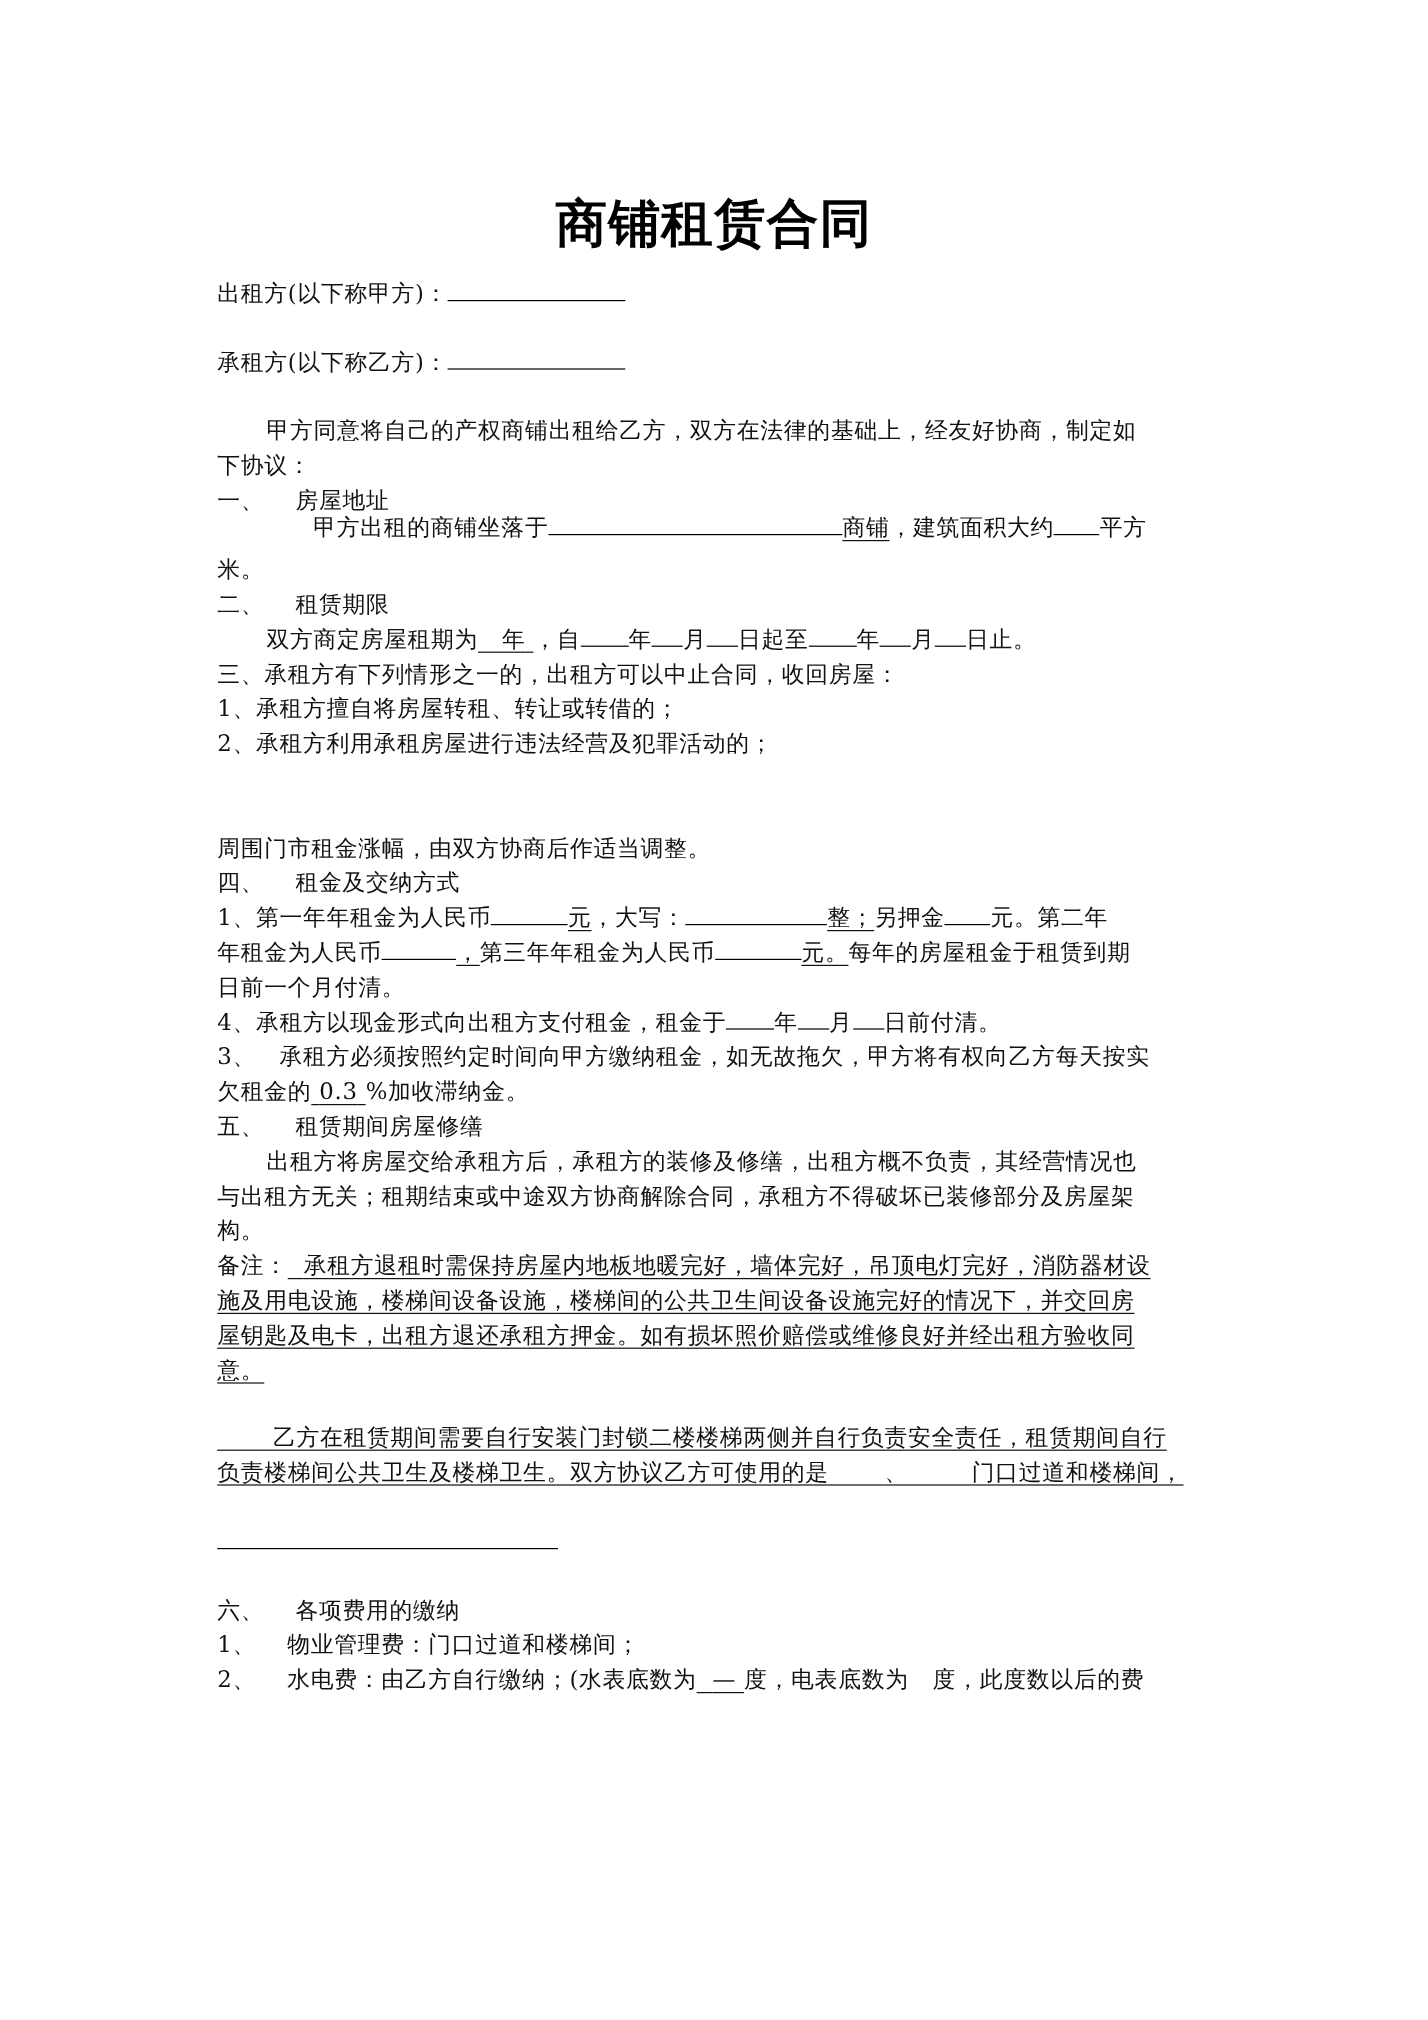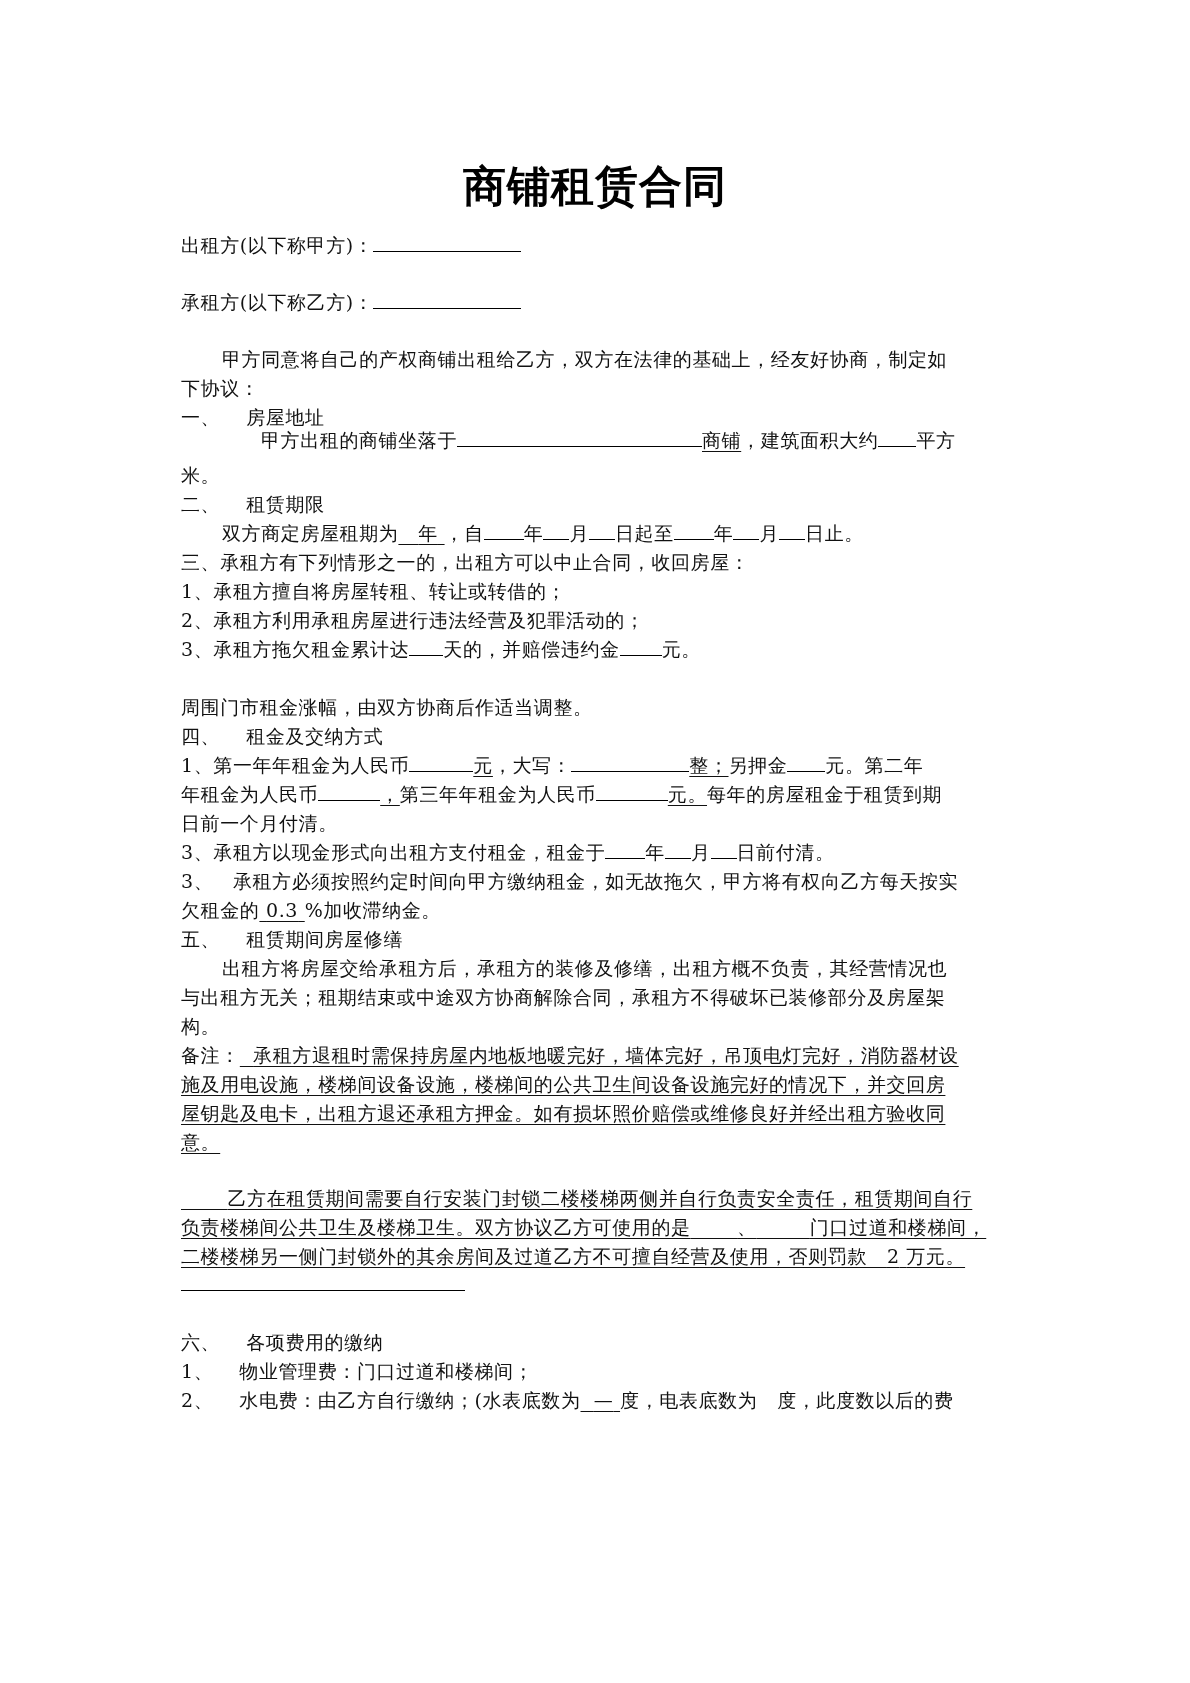--- a/index.html
+++ b/index.html
@@ -87,37 +87,34 @@
   <div class="line" style="top:489px;">
     <span>二、</span><span class="sec-gap"></span><span>租赁期限</span>
   </div>
   <div class="line indent" style="top:518px;">
     <span>双方商定房屋租期为</span><span class="u">&nbsp;&nbsp;&nbsp;<span>年</span>&nbsp;</span><span>，自</span><span class="blank" style="width:40px;"></span><span>年</span><span class="blank" style="width:26px;"></span><span>月</span><span class="blank" style="width:26px;"></span><span>日起至</span><span class="blank" style="width:40px;"></span><span>年</span><span class="blank" style="width:26px;"></span><span>月</span><span class="blank" style="width:26px;"></span><span>日止。</span>
   </div>
 
   <div class="line" style="top:547px;">三、承租方有下列情形之一的，出租方可以中止合同，收回房屋：</div>
   <div class="line" style="top:576px;">1、承租方擅自将房屋转租、转让或转借的；</div>
   <div class="line" style="top:605px;">2、承租方利用承租房屋进行违法经营及犯罪活动的；</div>
-  <div class="line" style="top:634px;">
-    <span>3、承租方拖欠租金累计达</span><span class="blank" style="width:34px;"></span><span>天的，并赔偿违约金</span><span class="blank" style="width:42px;"></span><span>元。</span>
-  </div>
   <div class="line" style="top:692px;">周围门市租金涨幅，由双方协商后作适当调整。</div>
 
   <div class="line" style="top:721px;">
     <span>四、</span><span class="sec-gap"></span><span>租金及交纳方式</span>
   </div>
   <div class="line" style="top:750px;">
     <span>1、第一年年租金为人民币</span><span class="blank" style="width:64px;"></span><span class="u">元</span><span>，大写：</span><span class="blank" style="width:118px;"></span><span class="u">整；</span><span>另押金</span><span class="blank" style="width:38px;"></span><span>元。第二年</span>
   </div>
   <div class="line" style="top:779px;">
     <span>年租金为人民币</span><span class="blank" style="width:62px;"></span><span class="u">，</span><span>第三年年租金为人民币</span><span class="blank" style="width:72px;"></span><span class="u">元。</span><span>每年的房屋租金于租赁到期</span>
   </div>
   <div class="line" style="top:808px;">日前一个月付清。</div>
   <div class="line" style="top:837px;">
-    <span>3、承租方以现金形式向出租方支付租金，租金于</span><span class="blank" style="width:40px;"></span><span>年</span><span class="blank" style="width:26px;"></span><span>月</span><span class="blank" style="width:26px;"></span><span>日前付清。</span>
+    <span>4、承租方以现金形式向出租方支付租金，租金于</span><span class="blank" style="width:40px;"></span><span>年</span><span class="blank" style="width:26px;"></span><span>月</span><span class="blank" style="width:26px;"></span><span>日前付清。</span>
   </div>
   <div class="line" style="top:866px;">3、　承租方必须按照约定时间向甲方缴纳租金，如无故拖欠，甲方将有权向乙方每天按实</div>
   <div class="line" style="top:895px;">
     <span>欠租金的</span><span class="u">&nbsp;<span>0.3</span>&nbsp;</span><span>%加收滞纳金。</span>
   </div>
 
   <div class="line" style="top:924px;">
     <span>五、</span><span class="sec-gap"></span><span>租赁期间房屋修缮</span>
   </div>
   <div class="line indent" style="top:953px;">出租方将房屋交给承租方后，承租方的装修及修缮，出租方概不负责，其经营情况也</div>
@@ -128,23 +125,20 @@
     <span>备注：</span><span class="u">&nbsp;&nbsp;<span>承租方退租时需保持房屋内地板地暖完好，墙体完好，吊顶电灯完好，消防器材设</span></span>
   </div>
   <div class="line u" style="top:1069px;">施及用电设施，楼梯间设备设施，楼梯间的公共卫生间设备设施完好的情况下，并交回房</div>
   <div class="line u" style="top:1098px;">屋钥匙及电卡，出租方退还承租方押金。如有损坏照价赔偿或维修良好并经出租方验收同</div>
   <div class="line u" style="top:1127px;">意。</div>
 
   <div class="line u" style="top:1212px;">
     <span>负责楼梯间公共卫生及楼梯卫生。双方协议乙方可使用的是</span>&nbsp;&nbsp;&nbsp;&nbsp;&nbsp;&nbsp;&nbsp;<span>、</span>&nbsp;&nbsp;&nbsp;&nbsp;&nbsp;&nbsp;&nbsp;&nbsp;<span>门口过道和楼梯间，</span>
   </div>
   <div class="line u" style="top:1183px;">&nbsp;&nbsp;&nbsp;&nbsp;&nbsp;&nbsp;&nbsp;<span>乙方在租赁期间需要自行安装门封锁二楼楼梯两侧并自行负责安全责任，租赁期间自行</span></div>
-  <div class="line u" style="top:1241px;">
-    <span>二楼楼梯另一侧门封锁外的其余房间及过道乙方不可擅自经营及使用，否则罚款</span>&nbsp;&nbsp;&nbsp;<span>2</span>&nbsp;<span>万元。</span>
-  </div>
   <div class="full-ul" style="top:1290px; width:284px;"></div>
 
   <div class="line" style="top:1327px;">
     <span>六、</span><span class="sec-gap"></span><span>各项费用的缴纳</span>
   </div>
   <div class="line" style="top:1356px;">
     <span>1、</span><span class="sec-gap"></span><span>物业管理费：门口过道和楼梯间；</span>
   </div>
   <div class="line" style="top:1385px;">
     <span>2、</span><span class="sec-gap"></span><span>水电费：由乙方自行缴纳；(水表底数为</span><span class="u">&nbsp;&nbsp;<span>—</span>&nbsp;</span><span>度，电表底数为</span>&nbsp;&nbsp;&nbsp;<span>度，此度数以后的费</span>

